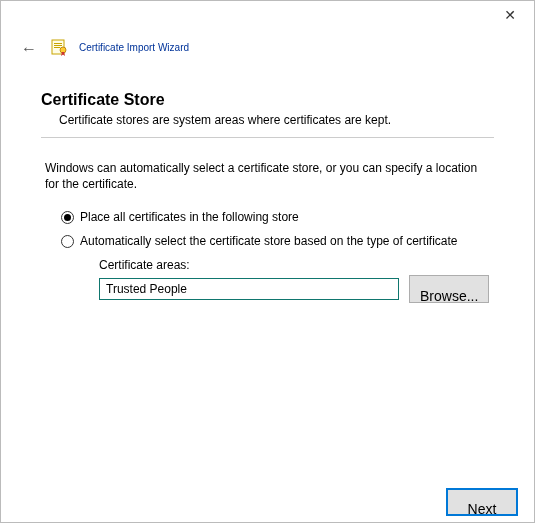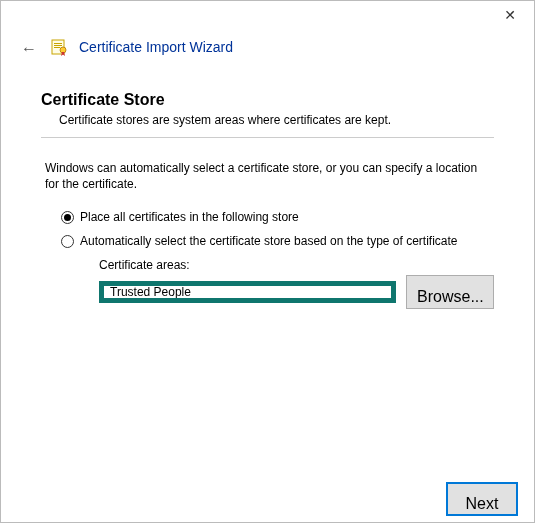--- a/index.html
+++ b/index.html
@@ -48,21 +48,21 @@
     gap: 10px;
   }
   .back-arrow {
     font-size: 16px;
     color: #555;
     padding: 2px 4px;
     line-height: 1;
   }
   .cert-icon svg { display: block; }
   .title {
-    font-size: 14px;
+    font-size: 10px;
     color: #003399;
   }
 
   .content {
     padding: 20px 40px 0 40px;
     flex: 1;
   }
 
   .section-heading {
     font-weight: bold;
@@ -126,34 +126,34 @@
     margin-bottom: 3px;
   }
   .store-row {
     display: flex;
     align-items: center;
     gap: 10px;
   }
   .store-input {
     width: 300px;
     height: 22px;
-    border: 5px solid #0f766e;
+    border: 1px solid #0f766e;
     font-family: inherit;
     font-size: 12px;
     padding: 2px 6px;
     background: #fff;
     color: #000;
   }
   .btn {
-    height: 34px;
+    height: 28px;
     min-width: 72px;
     border: 1px solid #adadad;
     background: #e1e1e1;
     font-family: inherit;
-    font-size: 16px;
+    font-size: 14px;
     color: #000;
     padding: 12px 10px;
     cursor: default;
   }
   .btn.default {
     border: 1px solid #0078d7;
     box-shadow: inset 0 0 0 1px #0078d7;
   }
 
   .footer {

